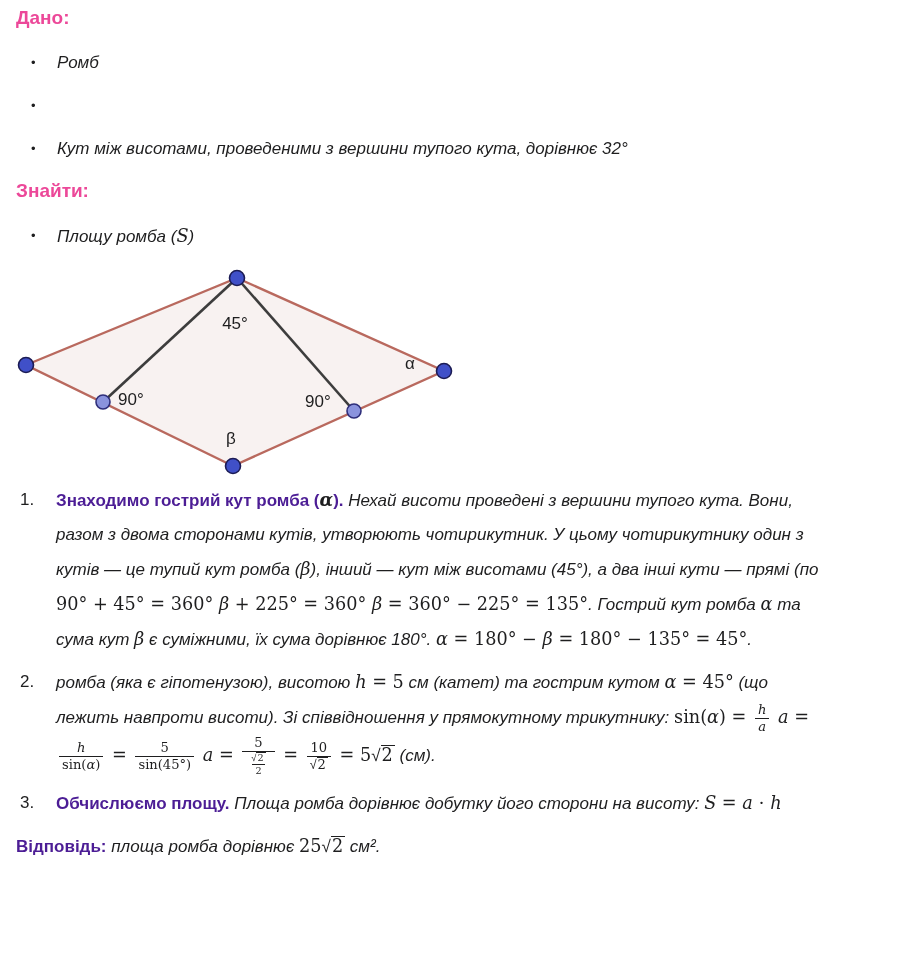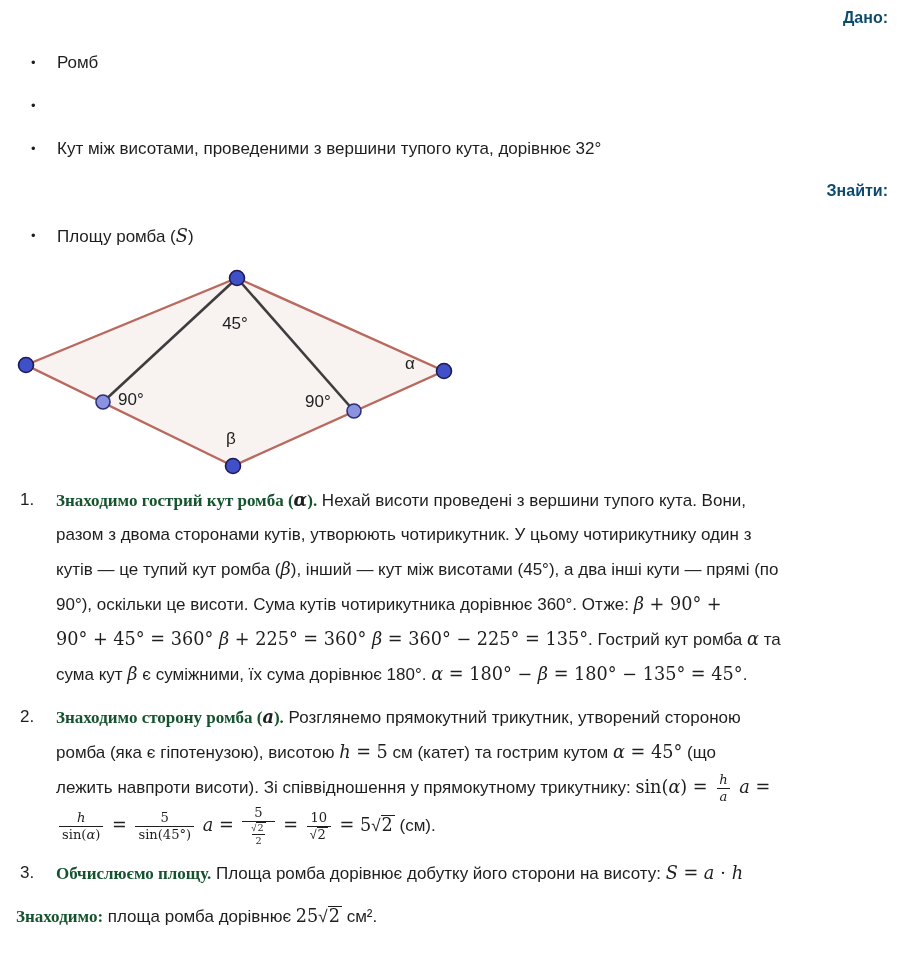--- a/index.html
+++ b/index.html
@@ -1,26 +1,26 @@
 <!DOCTYPE html>
 <html><head>
 <meta charset="utf-8">
 <style>
   html,body{margin:0;padding:0;background:#ffffff;}
   body{width:904px;height:980px;overflow:hidden;box-sizing:border-box;
        padding:6px 16px 4px 16px;color:#1e1e1f;
        font-family:"Liberation Sans",sans-serif;font-size:17px;}
-  .sec-title{font-weight:700;font-size:16px;line-height:24px;margin-bottom:20px;color:#0c4a6e;text-align:right;}
+  .sec-title{font-weight:700;font-size:19px;line-height:24px;margin-bottom:20px;color:#ec4899;}
   .blist{margin:0 0 4px 0;padding:0;list-style:none;}
   .blist li{display:flex;align-items:flex-start;line-height:26px;margin-bottom:17px;}
   .bullet{display:inline-block;width:26px;padding-left:15px;flex:0 0 auto;font-size:13px;line-height:26px;}
   .find-gap{}
   
-  .t{font-family:"Liberation Sans",sans-serif;}
-  .b{font-family:Liberation Serif, serif;font-weight:700;color:#14532d;}
+  .t{font-family:"Liberation Sans",sans-serif;font-style:italic;}
+  .b{font-family:Liberation Sans, sans-serif;font-weight:700;color:#4c1d95;}
   .mi{font-family:"DejaVu Serif",serif;font-style:italic;font-size:1.04em;}
   .mbi{font-family:"DejaVu Serif",serif;font-style:italic;font-weight:700;font-size:1.04em;}
   .mr{font-family:"DejaVu Serif",serif;font-size:1.04em;}
   
   .frac{display:inline-flex;flex-direction:column;align-items:center;vertical-align:middle;
         font-size:0.74em;line-height:1.2;margin:0 3px;}
   .frac .num{padding:0 3px;}
   .frac .den{border-top:1px solid currentColor;padding:0 3px;}
   .sqrt{display:inline-block;white-space:nowrap;}
   .sqrt .rad{border-top:1px solid currentColor;padding:0 2px 0 1px;}
@@ -83,29 +83,27 @@
   <text x="210" y="177">β</text>
 </svg>
 
 <div id="steps">
     <div class="step">
       <span class="step-num">1.</span>
       <div class="step-body">
         <span class="line"><span class="b">Знаходимо гострий кут ромба (</span><span class="mbi">α</span><span class="b">).</span><span class="t"> Нехай висоти проведені з вершини тупого кута. Вони,</span></span>
         <span class="line"><span class="t">разом з двома сторонами кутів, утворюють чотирикутник. У цьому чотирикутнику один з</span></span>
         <span class="line"><span class="t">кутів — це тупий кут ромба (</span><span class="mi">β</span><span class="t">), інший — кут між висотами (45°), а два інші кути — прямі (по</span></span>
-        <span class="line"><span class="t">90°), оскільки це висоти. Сума кутів чотирикутника дорівнює 360°. Отже: </span><span class="mi">β</span><span class="mr"> + 90° +</span></span>
         <span class="line"><span class="mr">90° + 45° = 360° </span><span class="mi">β</span><span class="mr"> + 225° = 360° </span><span class="mi">β</span><span class="mr"> = 360° − 225° = 135°</span><span class="t">. Гострий кут ромба </span><span class="mi">α</span><span class="t"> та</span></span>
         <span class="line"><span class="t">сума кут </span><span class="mi">β</span><span class="t"> є суміжними, їх сума дорівнює 180°. </span><span class="mi">α</span><span class="mr"> = 180° − </span><span class="mi">β</span><span class="mr"> = 180° − 135° = 45°</span><span class="t">.</span></span>
       </div>
     </div>
     <div class="step">
       <span class="step-num">2.</span>
       <div class="step-body">
-        <span class="line"><span class="b">Знаходимо сторону ромба (</span><span class="mbi">a</span><span class="b">).</span><span class="t"> Розглянемо прямокутний трикутник, утворений стороною</span></span>
         <span class="line"><span class="t">ромба (яка є гіпотенузою), висотою </span><span class="mi">h</span><span class="mr"> = 5</span><span class="t"> см (катет) та гострим кутом </span><span class="mi">α</span><span class="mr"> = 45°</span><span class="t"> (що</span></span>
         <span class="line"><span class="t">лежить навпроти висоти). Зі співвідношення у прямокутному трикутнику: </span><span class="mr">sin(</span><span class="mi">α</span><span class="mr">) = </span><span class="frac">
             <span class="num"><span class="mi">h</span></span>
             <span class="den"><span class="mi">a</span></span>
           </span><span class="mr"> </span><span class="mi">a</span><span class="mr"> =</span></span>
         <span class="line"><span class="frac">
             <span class="num"><span class="mi">h</span></span>
             <span class="den"><span class="mr">sin(</span><span class="mi">α</span><span class="mr">)</span></span>
           </span><span class="mr"> = </span><span class="frac">
             <span class="num"><span class="mr">5</span></span>
@@ -123,13 +121,13 @@
       </div>
     </div>
     <div class="step">
       <span class="step-num">3.</span>
       <div class="step-body">
         <span class="line"><span class="b">Обчислюємо площу.</span><span class="t"> Площа ромба дорівнює добутку його сторони на висоту: </span><span class="mi">S</span><span class="mr"> = </span><span class="mi">a</span><span class="mr"> ⋅ </span><span class="mi">h</span></span>
       </div>
     </div>
   </div>
 
-<p id="answer"><span class="b">Знаходимо:</span><span class="t"> площа ромба дорівнює </span><span class="mr">25</span><span class="sqrt"><span class="rdx">√</span><span class="rad"><span class="mr">2</span></span></span><span class="t"> см².</span></p>
+<p id="answer"><span class="b">Відповідь:</span><span class="t"> площа ромба дорівнює </span><span class="mr">25</span><span class="sqrt"><span class="rdx">√</span><span class="rad"><span class="mr">2</span></span></span><span class="t"> см².</span></p>
 
 </body></html>

